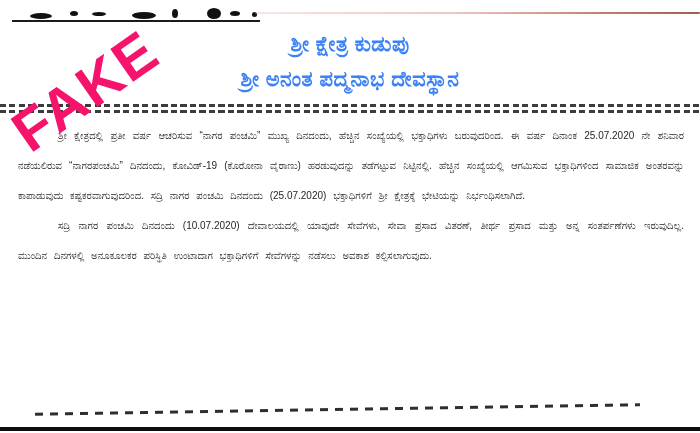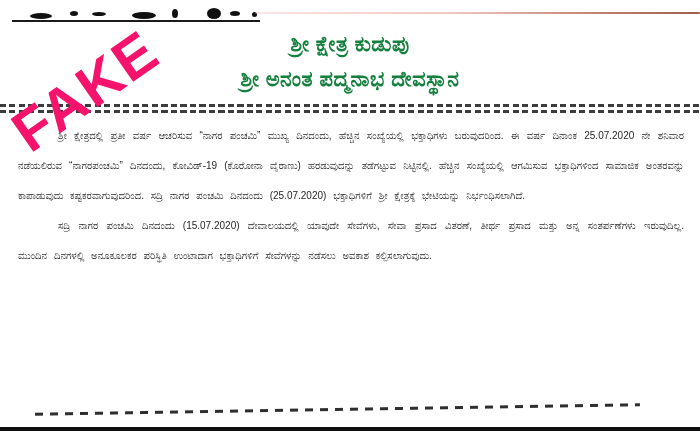--- a/index.html
+++ b/index.html
@@ -44,21 +44,21 @@
   .fake-stamp{
     position:absolute;left:4px;top:62px;
     font-size:58px;font-weight:900;letter-spacing:2px;
     transform:rotate(-35deg);
     transform-origin:50% 50%;
     line-height:1;
     user-select:none;
   }
 
   
-  .header{margin-top:26px;text-align:center;font-weight:700;color:#15803d;}
+  .header{margin-top:26px;text-align:center;font-weight:700;color:#3b82f6;}
   .header .h-line{font-size:21px;line-height:35px;letter-spacing:0.5px;}
 
   
   .divider-eq{
     margin-top:8px;
     width:100%;height:9px;
     background-image:
       repeating-linear-gradient(90deg,#3c3c3c 0 6px,transparent 6px 9.5px),
       repeating-linear-gradient(90deg,#3c3c3c 0 6px,transparent 6px 9.5px);
     background-size:100% 3px,100% 3px;
@@ -111,19 +111,19 @@
 
   <div class="header">
     <div class="h-line">ಶ್ರೀ ಕ್ಷೇತ್ರ ಕುಡುಪು</div>
     <div class="h-line">ಶ್ರೀ ಅನಂತ ಪದ್ಮನಾಭ ದೇವಸ್ಥಾನ</div>
   </div>
 
   <div class="divider-eq"></div>
 
   <div class="body-text">
     <p>ಶ್ರೀ ಕ್ಷೇತ್ರದಲ್ಲಿ ಪ್ರತೀ ವರ್ಷ ಆಚರಿಸುವ “ನಾಗರ ಪಂಚಮಿ” ಮುಖ್ಯ ದಿನದಂದು, ಹೆಚ್ಚಿನ ಸಂಖ್ಯೆಯಲ್ಲಿ ಭಕ್ತಾಧಿಗಳು ಬರುವುದರಿಂದ. ಈ ವರ್ಷ ದಿನಾಂಕ 25.07.2020 ನೇ ಶನಿವಾರ ನಡೆಯಲಿರುವ “ನಾಗರಪಂಚಮಿ” ದಿನದಂದು, ಕೋವಿಡ್-19 (ಕೊರೋನಾ ವೈರಾಣು) ಹರಡುವುದನ್ನು ತಡೆಗಟ್ಟುವ ನಿಟ್ಟಿನಲ್ಲಿ. ಹೆಚ್ಚಿನ ಸಂಖ್ಯೆಯಲ್ಲಿ ಆಗಮಿಸುವ ಭಕ್ತಾಧಿಗಳಿಂದ ಸಾಮಾಜಿಕ ಅಂತರವನ್ನು ಕಾಪಾಡುವುದು ಕಷ್ಟಕರವಾಗುವುದರಿಂದ. ಸದ್ರಿ ನಾಗರ ಪಂಚಮಿ ದಿನದಂದು (25.07.2020) ಭಕ್ತಾಧಿಗಳಿಗೆ ಶ್ರೀ ಕ್ಷೇತ್ರಕ್ಕೆ ಭೇಟಿಯನ್ನು ನಿರ್ಭಂಧಿಸಲಾಗಿದೆ.</p>
-    <p>ಸದ್ರಿ ನಾಗರ ಪಂಚಮಿ ದಿನದಂದು (15.07.2020) ದೇವಾಲಯದಲ್ಲಿ ಯಾವುದೇ ಸೇವೆಗಳು, ಸೇವಾ ಪ್ರಸಾದ ವಿತರಣೆ, ತೀರ್ಥ ಪ್ರಸಾದ ಮತ್ತು ಅನ್ನ ಸಂತರ್ಪಣೆಗಳು ಇರುವುದಿಲ್ಲ. ಮುಂದಿನ ದಿನಗಳಲ್ಲಿ ಅನೂಕೂಲಕರ ಪರಿಸ್ಥಿತಿ ಉಂಟಾದಾಗ ಭಕ್ತಾಧಿಗಳಿಗೆ ಸೇವೆಗಳನ್ನು ನಡೆಸಲು ಅವಕಾಶ ಕಲ್ಪಿಸಲಾಗುವುದು.</p>
+    <p>ಸದ್ರಿ ನಾಗರ ಪಂಚಮಿ ದಿನದಂದು (10.07.2020) ದೇವಾಲಯದಲ್ಲಿ ಯಾವುದೇ ಸೇವೆಗಳು, ಸೇವಾ ಪ್ರಸಾದ ವಿತರಣೆ, ತೀರ್ಥ ಪ್ರಸಾದ ಮತ್ತು ಅನ್ನ ಸಂತರ್ಪಣೆಗಳು ಇರುವುದಿಲ್ಲ. ಮುಂದಿನ ದಿನಗಳಲ್ಲಿ ಅನೂಕೂಲಕರ ಪರಿಸ್ಥಿತಿ ಉಂಟಾದಾಗ ಭಕ್ತಾಧಿಗಳಿಗೆ ಸೇವೆಗಳನ್ನು ನಡೆಸಲು ಅವಕಾಶ ಕಲ್ಪಿಸಲಾಗುವುದು.</p>
   </div>
 
   <div class="divider-dash"></div>
   <div class="bottom-bar"></div>
 
 </div>
 
 </body></html>

